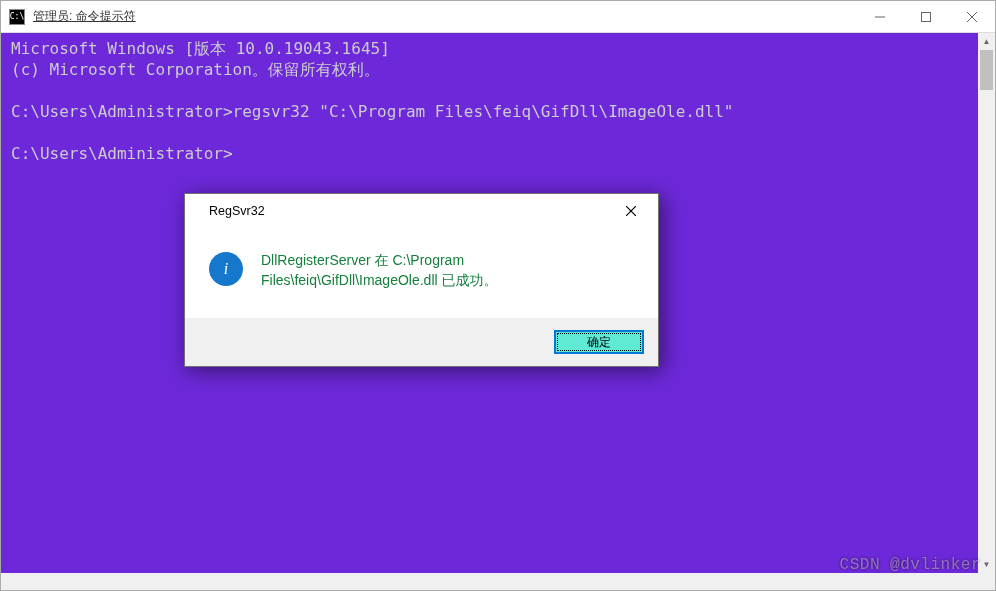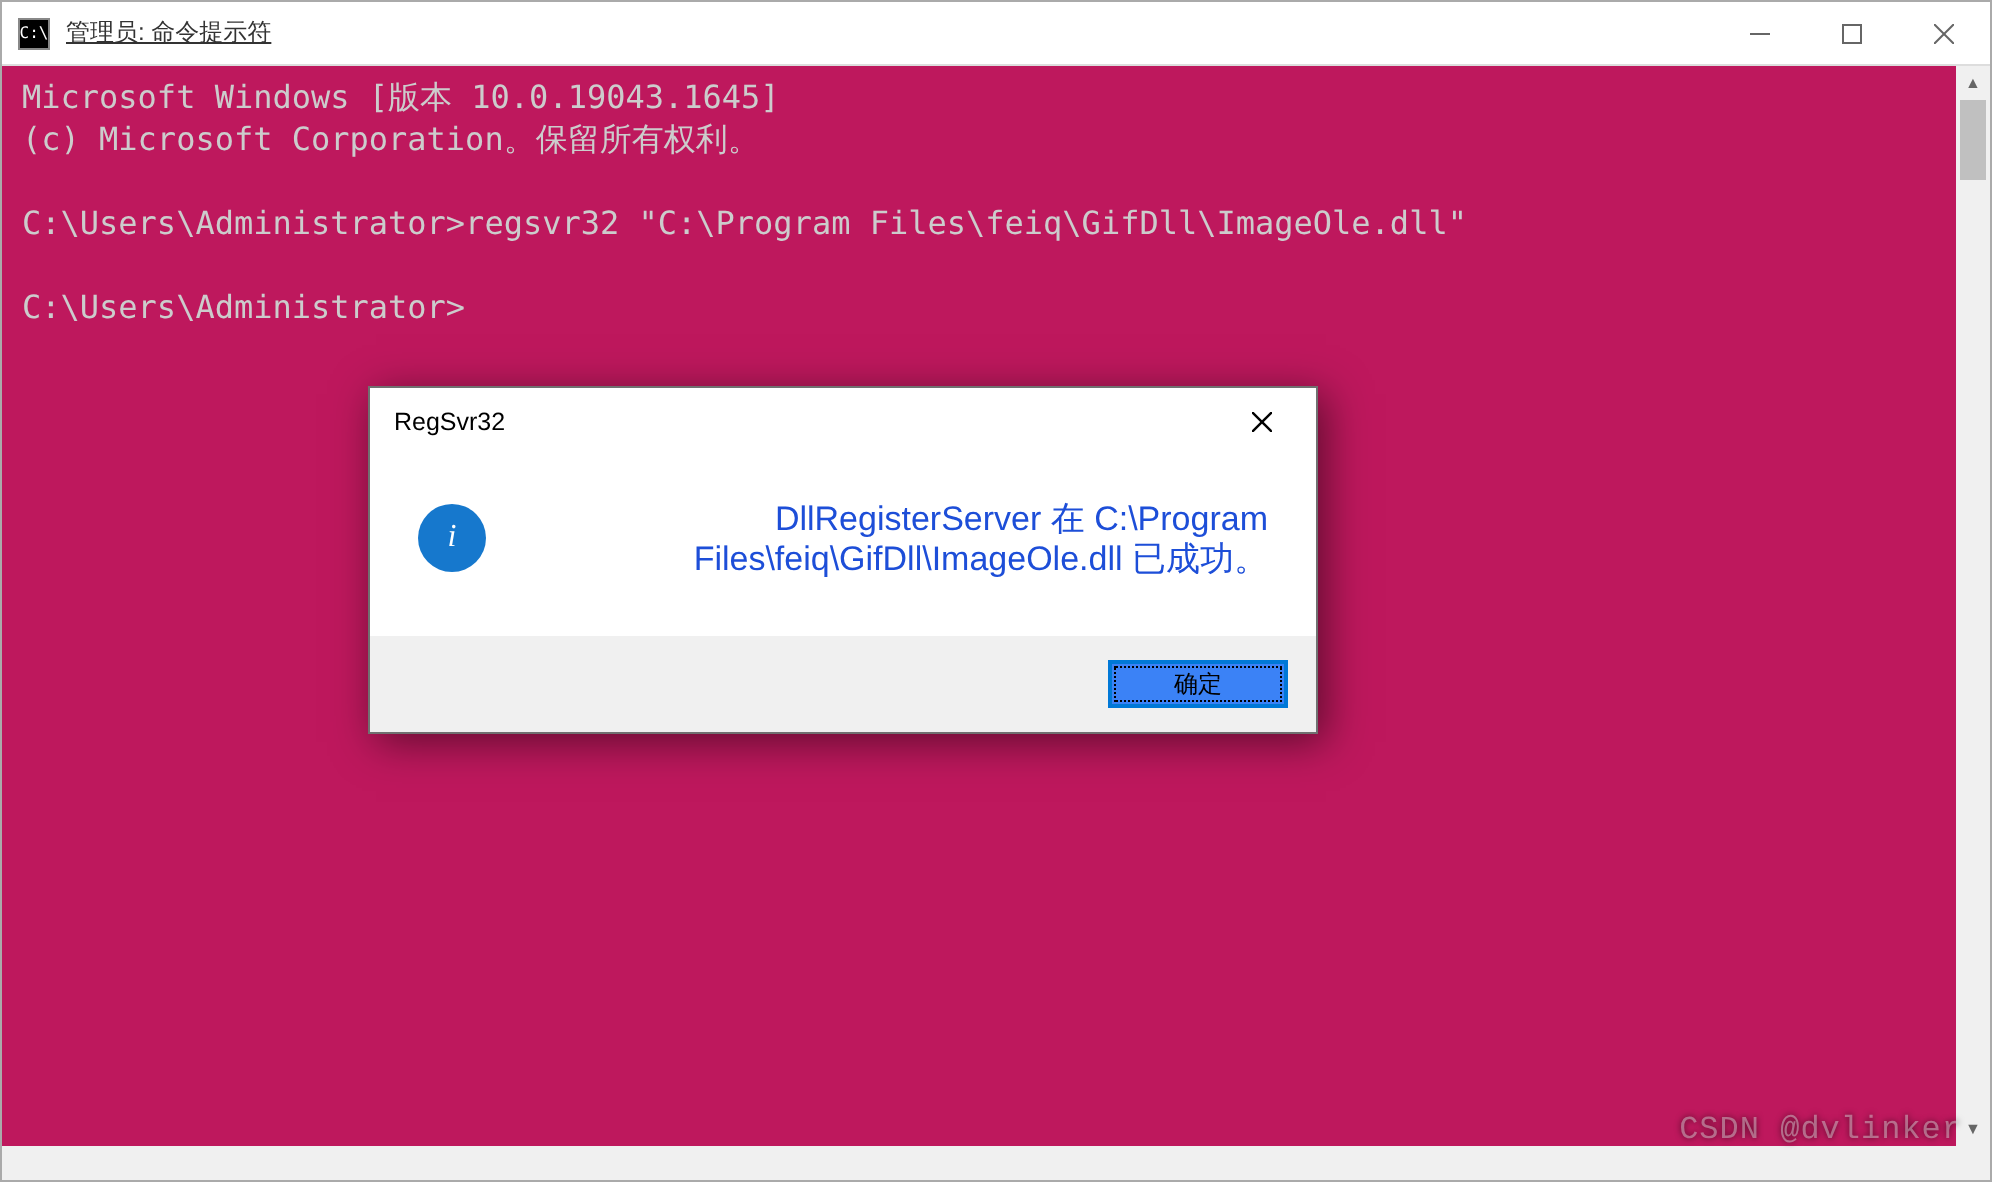--- a/index.html
+++ b/index.html
@@ -36,21 +36,21 @@
     .titlebar .title { flex: 0 0 auto; text-decoration: underline; }
     .titlebar .spacer { flex: 1; }
     .titlebar .winbtn {
       width: 46px; height: 32px;
       display: flex; align-items: center; justify-content: center;
       color: #666;
     }
     .winbtn svg { width: 10px; height: 10px; }
     .client {
       flex: 1;
-      background: #be185d;
+      background: #6d28d9;
       position: relative;
       overflow: hidden;
       padding-left: 28px;
     }
     .console {
       position: absolute;
       top: 5px; left: 10px; right: 20px;
       font-family: "NSimSun", "SimSun", Consolas, monospace;
       font-size: 16px;
       color: #ccc;
@@ -89,21 +89,21 @@
       left: 184px; top: 193px;
       width: 475px;
       background: #fff;
       border: 1px solid #707070;
       box-shadow: 4px 4px 20px rgba(0,0,0,0.5);
       display: flex; flex-direction: column;
     }
     .dialog .dlg-titlebar {
       height: 34px;
       display:flex; align-items:center;
-      padding: 0 6px 0 12px;
+      padding: 0 6px 0 24px;
       font-size:12.5px; color:#000;
     }
     .dialog .dlg-titlebar .spacer { flex:1; }
     .dialog .dlg-close {
       width: 42px; height: 28px;
       display:flex;align-items:center;justify-content:center;
       color:#000;
     }
     .dlg-close svg { width:10px; height:10px; }
     .dialog .dlg-body {
@@ -118,33 +118,32 @@
       color:#fff;
       display:flex;align-items:center;justify-content:center;
       font-family: Georgia, "Times New Roman", serif;
       font-style: italic;
       font-size: 16px;
       flex-shrink:0;
       margin-right: 18px;
       margin-top: 2px;
     }
     .dialog .dlg-msg {
-      font-size: 17px;
-      color:#1d4ed8;
+      font-size: 14px;
+      color:#15803d;
       line-height: 20px;
-      text-align: right;
     }
     .dialog .dlg-footer {
       background: #f0f0f0;
       padding: 12px 14px;
       display:flex; justify-content: flex-end;
     }
     .dialog .dlg-button {
       width: 90px; height: 24px;
-      background: #3b82f6;
+      background: #5eead4;
       border: 2px solid #0078d7;
       outline: 1px dotted #000;
       outline-offset: -4px;
       font-size:12px;
       display:flex;align-items:center;justify-content:center;
     }
     .watermark {
       position:absolute;
       right: 14px; bottom: 16px;
       color: rgba(220,220,220,0.45);

